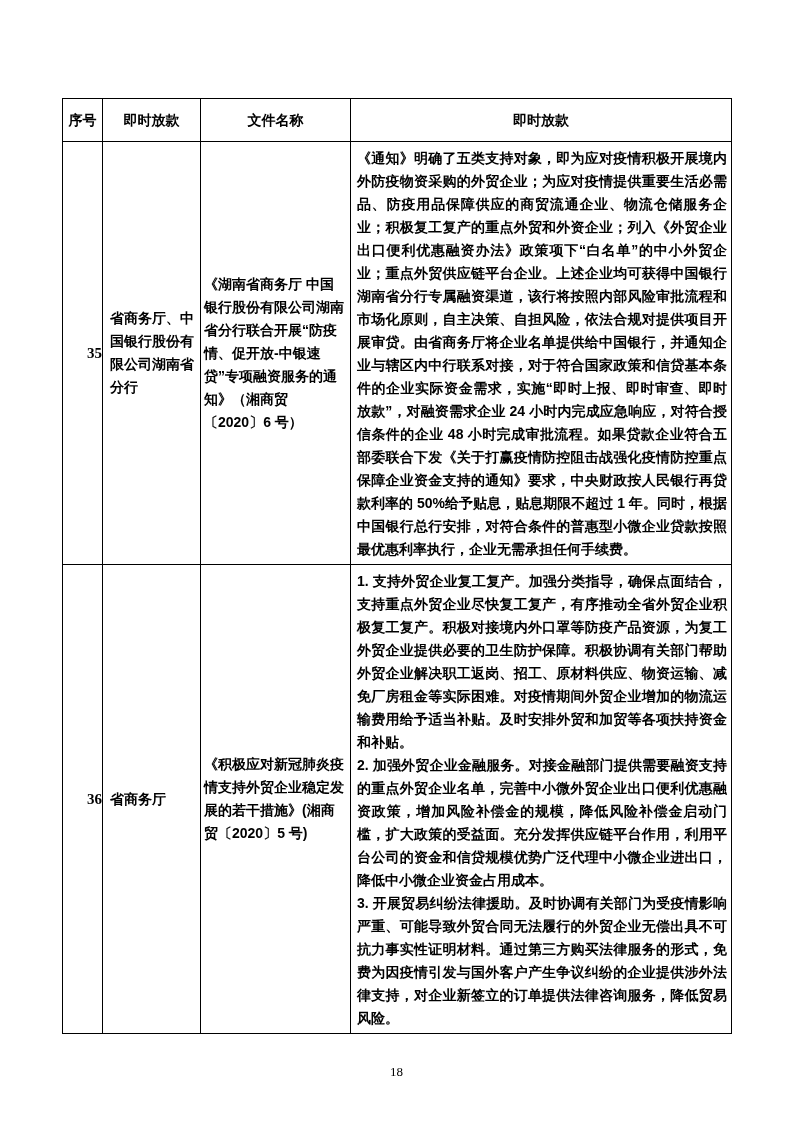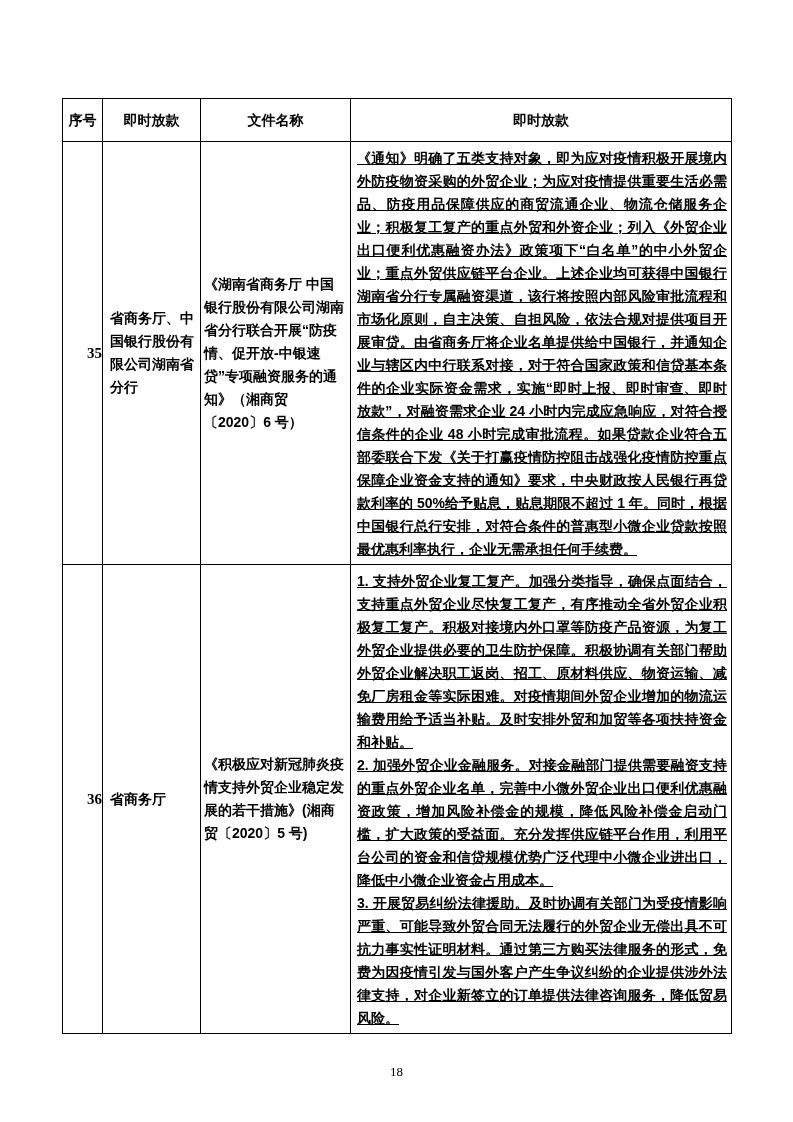--- a/index.html
+++ b/index.html
@@ -56,21 +56,21 @@
     padding: 4px 3px;
     line-height: 23px;
   }
   td.cell-content {
     vertical-align: top;
     text-align: justify;
     text-justify: inter-ideograph;
     padding: 5px 4px 3px 6px;
     line-height: 23px;
   }
-  .para { text-align: justify; text-decoration: underline; }
+  .para { text-align: justify; }
   .page-number {
     position: absolute;
     left: 0; top: 1064px;
     width: 793px;
     text-align: center;
     font-family: "Liberation Serif", serif;
     font-size: 13px;
     color: #000000;
   }
 </style>

